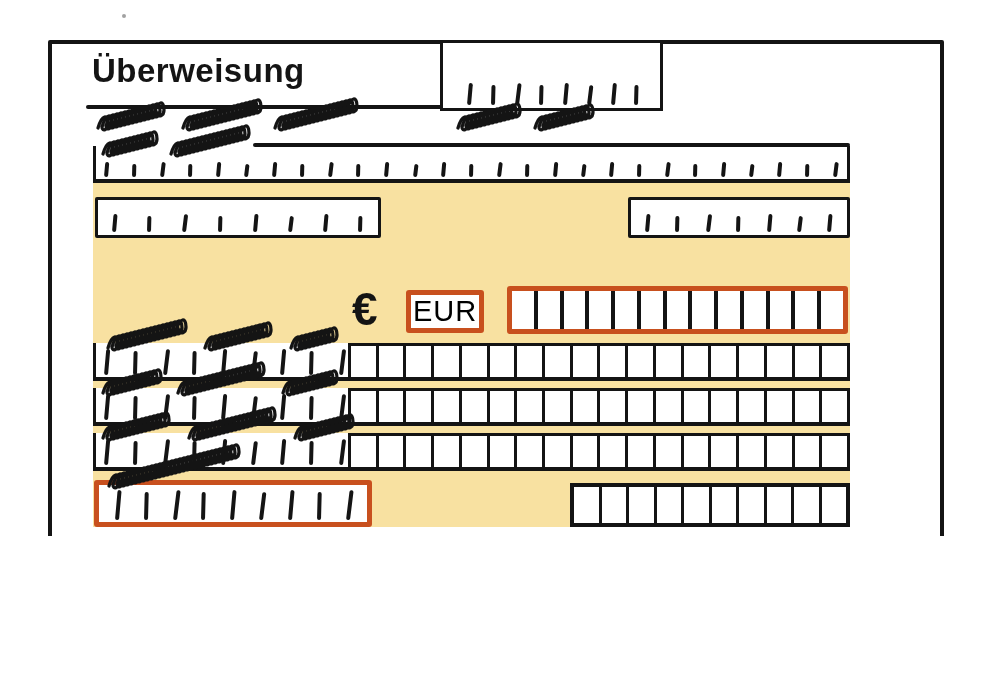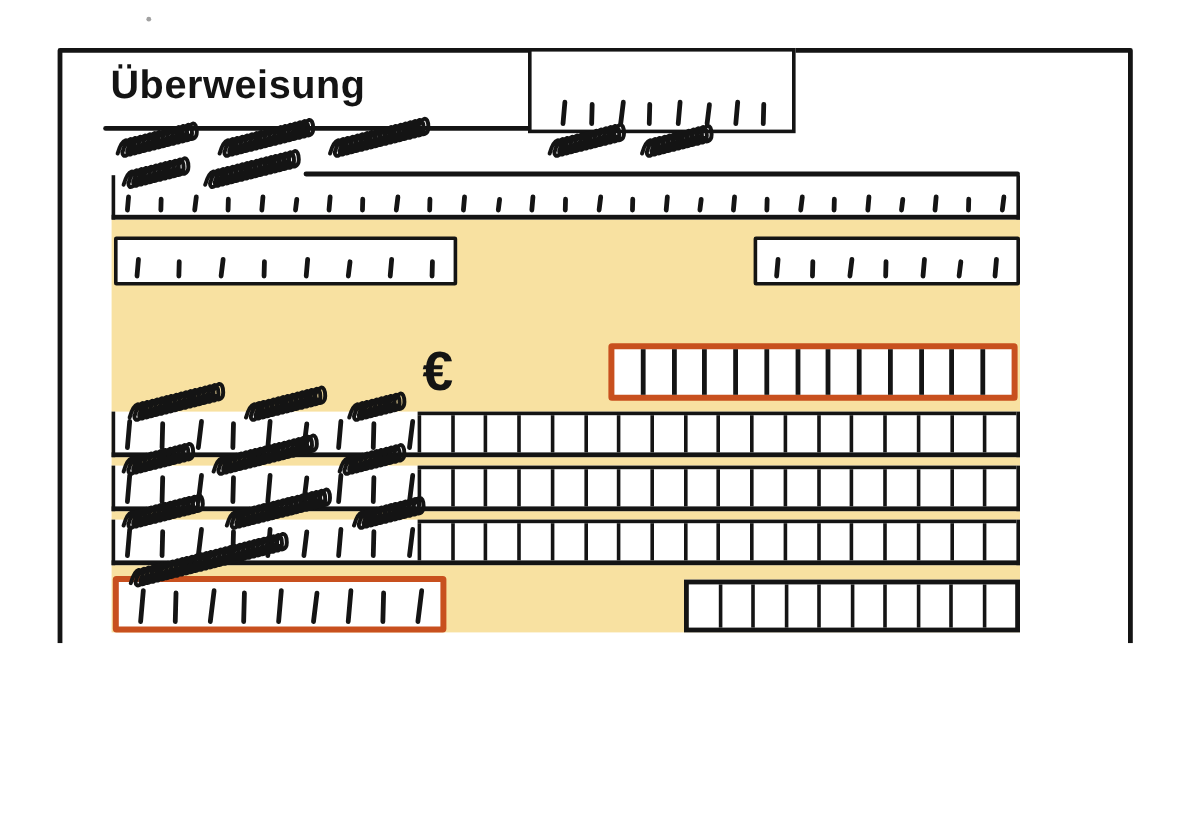--- a/index.html
+++ b/index.html
@@ -205,20 +205,21 @@
         <i></i>
         <i></i>
         <i></i>
         <i></i>
         <i></i>
         <i></i>
       </div>
   </div>
 
   <div class="abs euro">€</div>
+  <div class="abs curbox">EUR</div>
   <div class="abs amountbox cells">
       <i></i>
       <i></i>
       <i></i>
       <i></i>
       <i></i>
       <i></i>
       <i></i>
       <i></i>
       <i></i>

